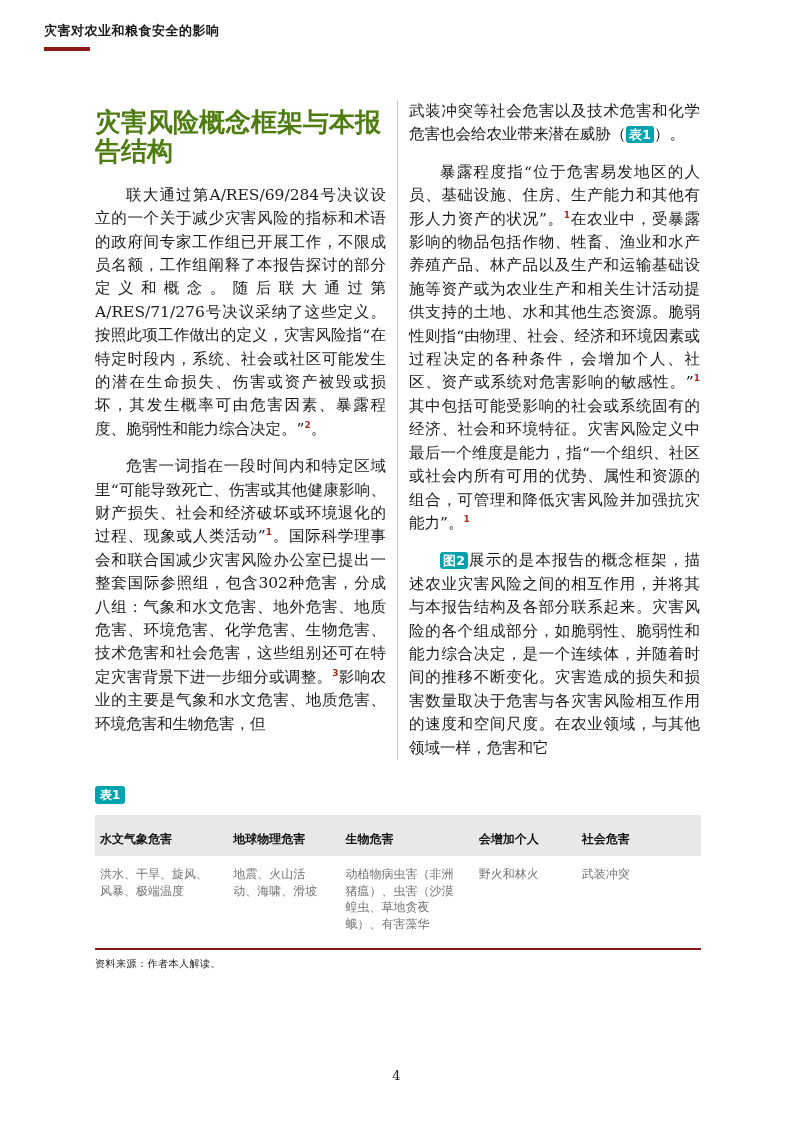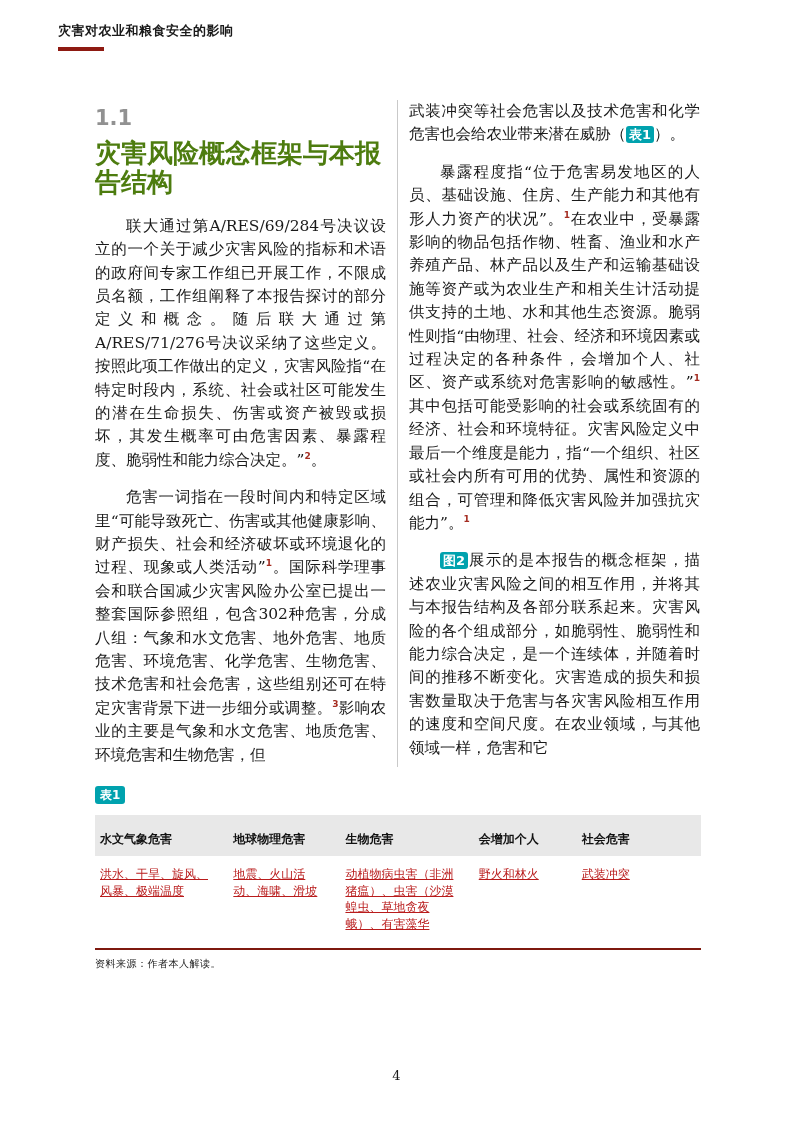--- a/index.html
+++ b/index.html
@@ -11,21 +11,21 @@
     margin: 0 auto;
     background: #ffffff;
     overflow: hidden;
     font-family: "DejaVu Serif", "Liberation Serif", serif;
     color: #1a1a1a;
   }
 
   
   .running-header {
     position: absolute;
-    left: 58px;
+    left: 44px;
     top: 22px;
   }
   .running-header .rh-title {
     font-family: "DejaVu Sans", "Liberation Sans", sans-serif;
     font-weight: bold;
     font-size: 13px;
     color: #1a1a1a;
     letter-spacing: 0.5px;
   }
   .running-header .rh-rule {
@@ -142,26 +142,25 @@
     background: #e8e8e8;
     font-weight: bold;
     font-size: 12px;
     color: #111111;
     text-align: left;
     padding: 16px 8px 8px 5px;
   }
   table.hazard-table td {
     font-size: 12px;
     line-height: 16.5px;
-    color: #b91c1c;
+    color: #737373;
     vertical-align: top;
     text-align: left;
     padding: 10px 14px 16px 5px;
     border-bottom: 2px solid #7e190f;
-    text-decoration: underline;
   }
   .table-source {
     margin-top: 7px;
     font-size: 10px;
     color: #222222;
     letter-spacing: 0.5px;
     font-family: "DejaVu Serif", "Liberation Serif", serif;
   }
 
   
@@ -180,21 +179,20 @@
 
 <div class="page">
 
   <div class="running-header">
     <div class="rh-title">灾害对农业和粮食安全的影响</div>
     <div class="rh-rule"></div>
   </div>
 
   <div class="text-block">
     <div class="col left">
-      <div class="section-number">1.1</div>
       <div class="section-title">灾害风险概念框架与本报告结构</div>
       <div class="para-host">
           <p class="para"><span>联大通过第A/RES/69/284号决议设立的一个关于减少灾害风险的指标和术语的政府间专家工作组已开展工作，不限成员名额，工作组阐释了本报告探讨的部分定义和概念。随后联大通过第A/RES/71/276号决议采纳了这些定义。按照此项工作做出的定义，灾害风险指“在特定时段内，系统、社会或社区可能发生的潜在生命损失、伤害或资产被毁或损坏，其发生概率可由危害因素、暴露程度、脆弱性和能力综合决定。”</span><sup class="fnote">2</sup><span>。</span></p>
           <p class="para"><span>危害一词指在一段时间内和特定区域里“可能导致死亡、伤害或其他健康影响、财产损失、社会和经济破坏或环境退化的过程、现象或人类活动”</span><sup class="fnote">1</sup><span>。国际科学理事会和联合国减少灾害风险办公室已提出一整套国际参照组，包含302种危害，分成八组：气象和水文危害、地外危害、地质危害、环境危害、化学危害、生物危害、技术危害和社会危害，这些组别还可在特定灾害背景下进一步细分或调整。</span><sup class="fnote">3</sup><span>影响农业的主要是气象和水文危害、地质危害、环境危害和生物危害，但</span></p>
         </div>
     </div>
     <div class="col-divider"></div>
     <div class="col right">
       <div class="para-host">
           <p class="para no-indent"><span>武装冲突等社会危害以及技术危害和化学危害也会给农业带来潜在威胁（</span><span class="ref-badge">表1</span><span>）。</span></p>

